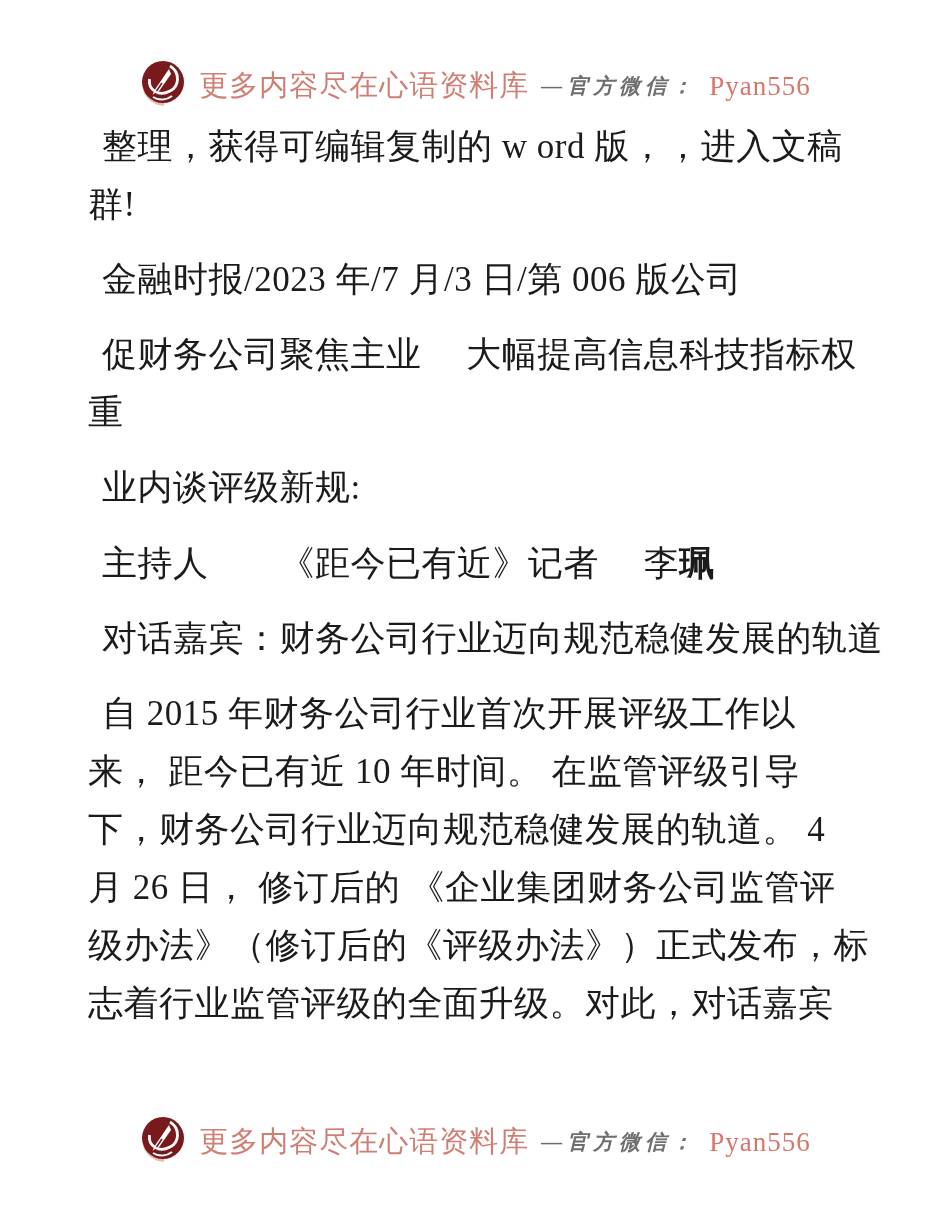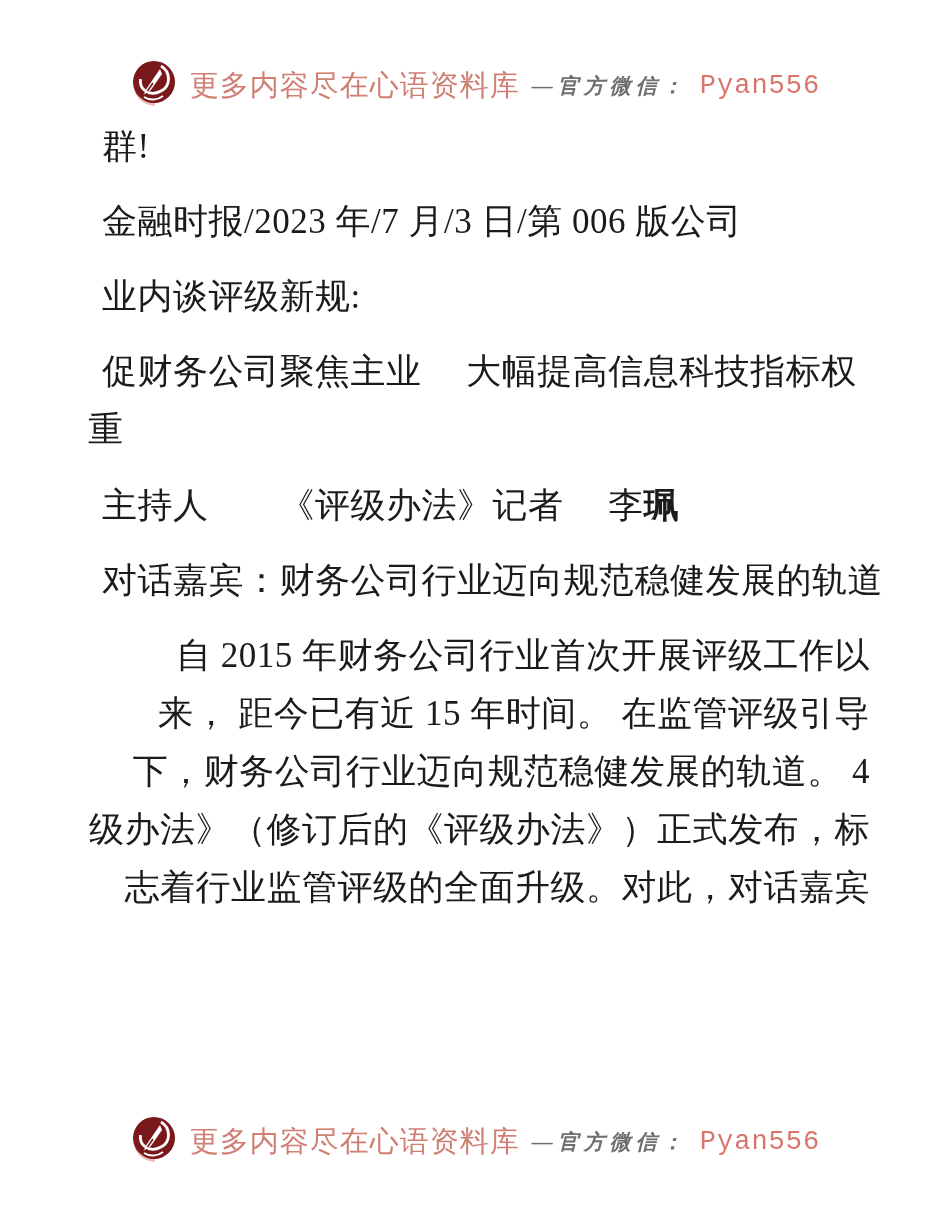--- a/index.html
+++ b/index.html
@@ -43,34 +43,34 @@
   .wm-label {
     font-size: 21px;
     color: var(--label-gray);
     font-style: italic;
     font-weight: 700;
     letter-spacing: 5px;
   }
   .wm-id {
     font-size: 27px;
     color: var(--wechat-id-salmon);
-    font-family: Liberation Mono, monospace;
+    font-family: Liberation Serif, serif;
     letter-spacing: 1px;
   }
   .doc-body {
     position: absolute;
     top: 118px;
     left: 88px;
     width: 782px;
     font-size: 35px;
     line-height: 58px;
     letter-spacing: 0.5px;
   }
   .para { margin-bottom: 17px; }
-  .para:last-child { margin-bottom: 0; text-align: right; }
+  .para:last-child { margin-bottom: 0; }
   .line { white-space: nowrap; }
   .para .line:first-child { text-indent: 14px; }
   .hei {
     font-family: "Liberation Sans", "DejaVu Sans", sans-serif;
     font-weight: 600;
   }
 </style>
 </head>
 <body>
 
@@ -85,42 +85,44 @@
       <path d="M14 40 C 20 44 28 43 33 39" stroke="#FFFFFF" stroke-width="2" fill="none"></path>
     </svg>
   </span>
   <span class="wm-brand">更多内容尽在心语资料库</span>
   <span class="wm-label">—官方微信：</span>
   <span class="wm-id">Pyan556</span>
 </div>
 
 <div class="doc-body">
     <div class="para">
+      <div class="line"><span>整理，获得可编辑复制的 w ord 版，，进入文稿</span></div>
       <div class="line"><span>群!</span></div>
     </div>
     <div class="para">
       <div class="line"><span>金融时报/2023 年/7 月/3 日/第 006 版公司</span></div>
     </div>
     <div class="para">
-      <div class="line"><span>业内谈评级新规:</span></div>
-    </div>
-    <div class="para">
       <div class="line"><span>促财务公司聚焦主业　 大幅提高信息科技指标权</span></div>
       <div class="line"><span>重</span></div>
     </div>
     <div class="para">
-      <div class="line"><span>主持人　　《评级办法》记者　 李</span><span class="hei">珮</span></div>
+      <div class="line"><span>业内谈评级新规:</span></div>
+    </div>
+    <div class="para">
+      <div class="line"><span>主持人　　《距今已有近》记者　 李</span><span class="hei">珮</span></div>
     </div>
     <div class="para">
       <div class="line"><span>对话嘉宾：财务公司行业迈向规范稳健发展的轨道</span></div>
     </div>
     <div class="para">
       <div class="line"><span>自 2015 年财务公司行业首次开展评级工作以</span></div>
-      <div class="line"><span>来， 距今已有近 15 年时间。 在监管评级引导</span></div>
+      <div class="line"><span>来， 距今已有近 10 年时间。 在监管评级引导</span></div>
       <div class="line"><span>下，财务公司行业迈向规范稳健发展的轨道。 4</span></div>
+      <div class="line"><span>月 26 日， 修订后的 《企业集团财务公司监管评</span></div>
       <div class="line"><span>级办法》（修订后的《评级办法》）正式发布，标</span></div>
       <div class="line"><span>志着行业监管评级的全面升级。对此，对话嘉宾</span></div>
     </div>
   </div>
 
 <div class="watermark footer">
   <span class="wm-logo">
     <svg width="48" height="54" viewBox="0 0 48 54" aria-hidden="true">
       <path d="M6 33 a 21.5 21.5 0 0 0 19 14" stroke="var(--logo-light, #E7BCB2)" stroke-width="4" fill="none"></path>
       <circle cx="24" cy="25" r="21" fill="var(--logo-maroon, #7A191B)"></circle>

